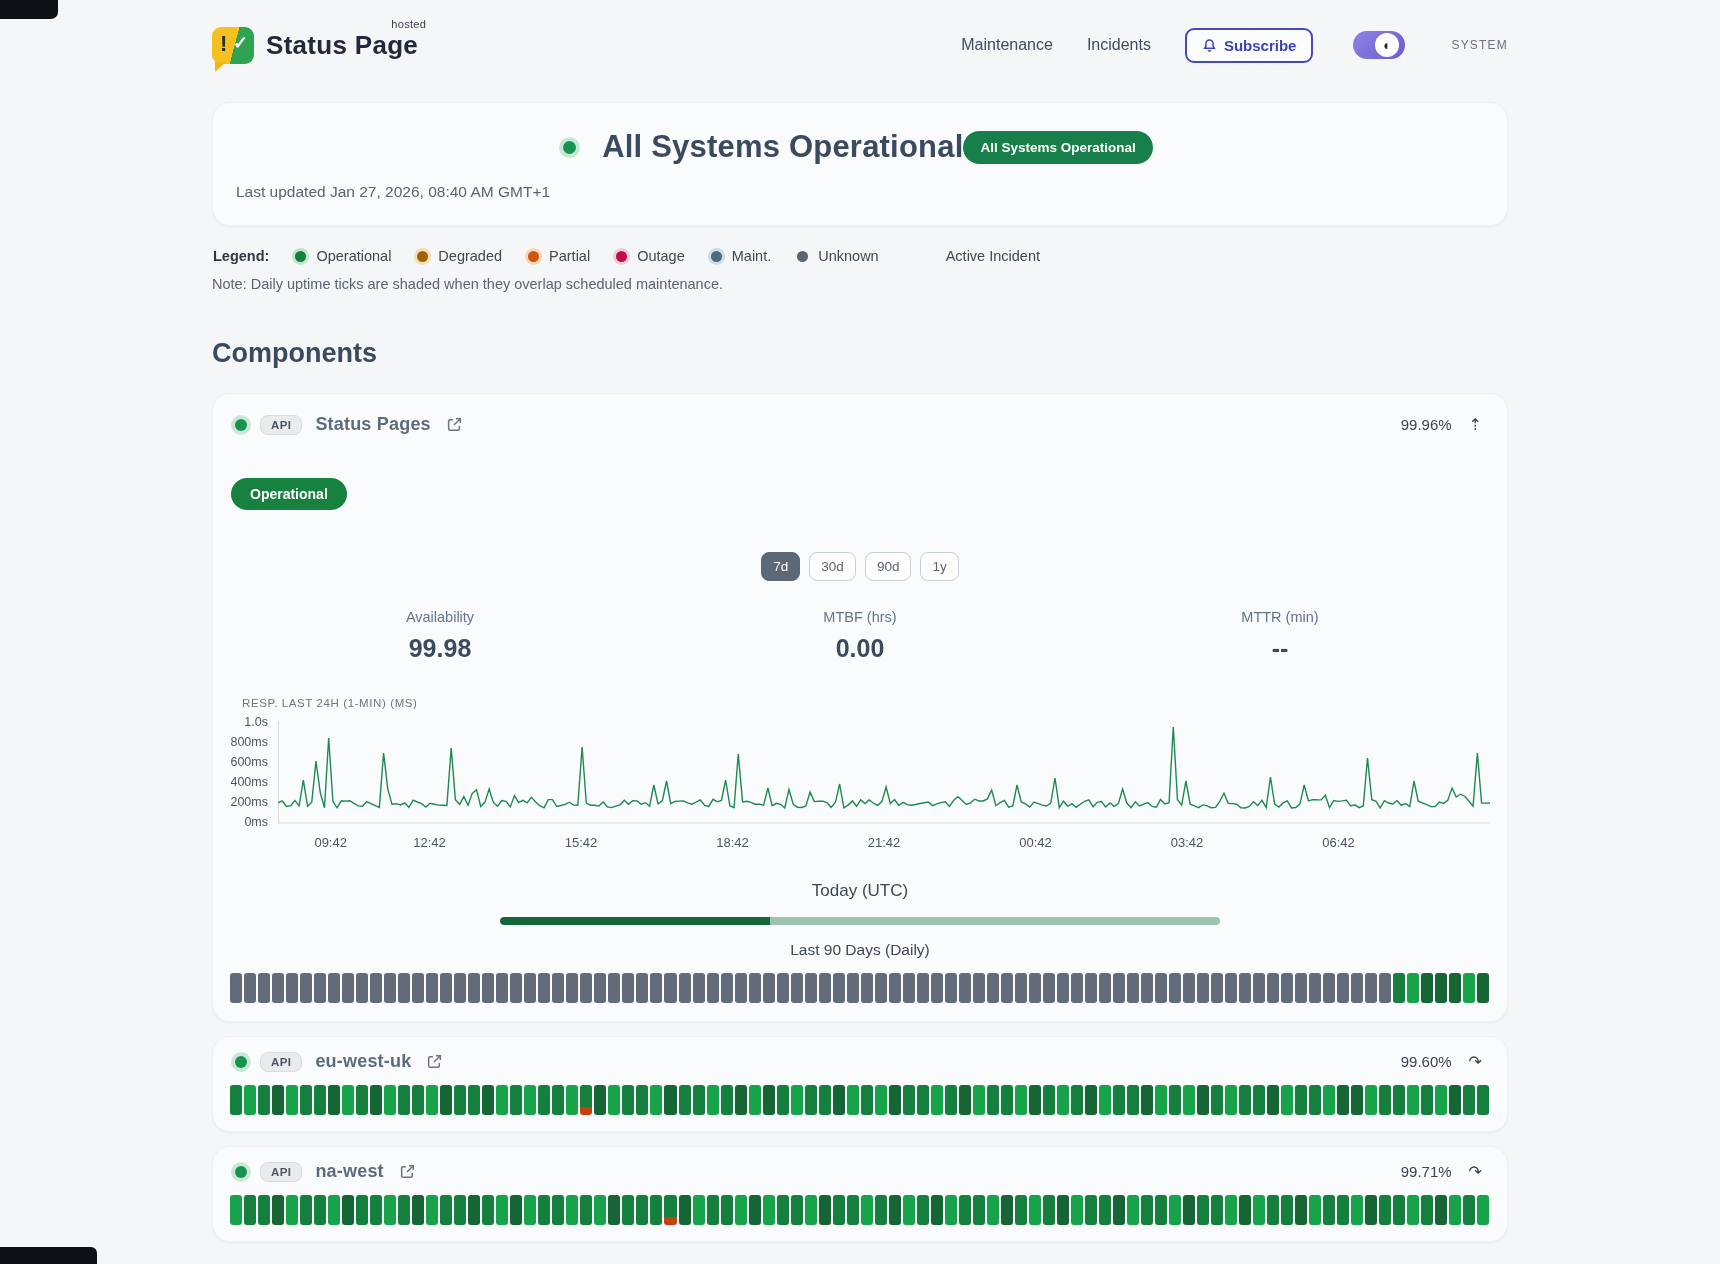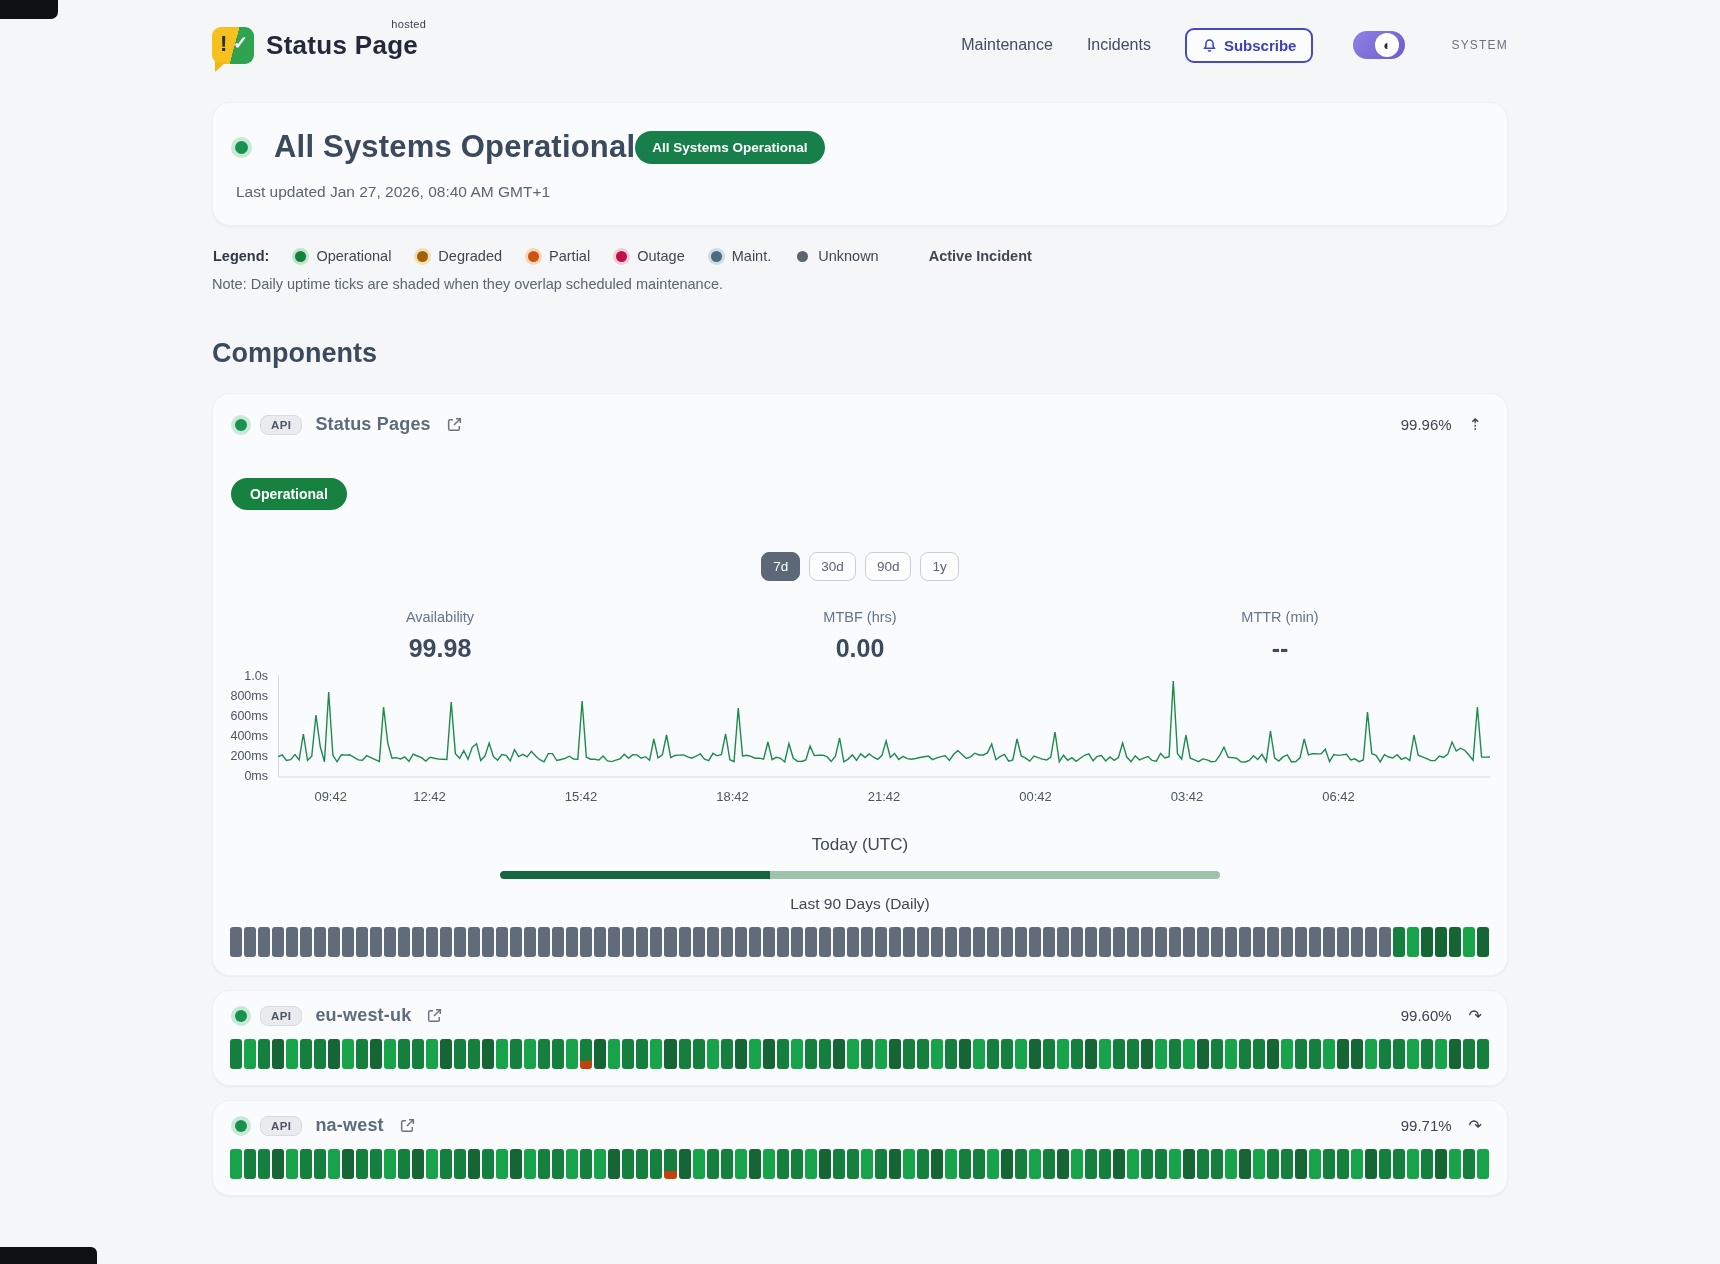--- a/index.html
+++ b/index.html
@@ -30,40 +30,40 @@
   .toggle .knob { position:absolute; top:2px; left:22px; width:24px; height:24px; border-radius:50%;
     background:#fff; display:flex; align-items:center; justify-content:center; font-size:14px; color:#2c2c34; }
   .system-label { font-size:12px; color:#6b7280; letter-spacing:1.2px; margin-left:12px; }
 
   
   .card { background:#fafbfd; border:1px solid #eef0f4; border-radius:18px;
     box-shadow:0 1px 2px rgba(16,24,40,.05); }
 
   
   .hero { margin-top:30px; padding:26px 26px 24px 22px; position:relative; }
-  .hero-row { display:flex; align-items:center; justify-content:flex-start; }
+  .hero-row { display:flex; align-items:center; justify-content:center; }
   .hero-left { display:flex; align-items:center; gap:26px; }
   .status-dot { width:13px; height:13px; border-radius:50%; background:#199250; box-shadow:0 0 0 4px #c8e9d5; }
   .hero-title { font-size:31px; font-weight:600; color:#3c4a5e; letter-spacing:.2px; }
   .hero-sub { margin-top:18px; margin-left:1px; font-size:15.5px; color:#5b6472; }
   .pill-badge { background:#17804a; color:#fff; font-weight:bold; font-size:13.5px;
     border-radius:999px; padding:9px 17px; white-space:nowrap; }
 
   
   .legend-row { display:flex; align-items:center; gap:26px; margin-top:22px; padding-left:1px; font-size:14.5px; color:#3f4852; }
   .legend-title { font-weight:bold; color:#2f3847; }
   .legend-item { display:flex; align-items:center; gap:10px; }
   .ldot { width:11px; height:11px; border-radius:50%; }
   .ldot.op  { background:#15803d; box-shadow:0 0 0 3px #bfe5cd; }
   .ldot.deg { background:#a16207; box-shadow:0 0 0 3px #f0e0b8; }
   .ldot.par { background:#d1540e; box-shadow:0 0 0 3px #f6d9bd; }
   .ldot.out { background:#c01048; box-shadow:0 0 0 3px #f3cdd8; }
   .ldot.mnt { background:#4f6b80; box-shadow:0 0 0 3px #ccdde8; }
   .ldot.unk { background:#5b6470; box-shadow:none; }
-  .legend-active { margin-left:24px;font-weight:bold; }
+  .legend-active { margin-left:41px; }
   .note { margin-top:12px; font-size:14.5px; color:#5b6472; }
 
   
   .components-heading { margin-top:46px; font-size:27px; font-weight:600; color:#3c4a5e; }
   .comp-card { margin-top:24px; padding:20px 17px 18px 17px; }
   .comp-head { display:flex; align-items:center; justify-content:space-between; }
   .comp-head-left { display:flex; align-items:center; gap:13px; }
   .dot-sm { width:12px; height:12px; border-radius:50%; background:#199250; box-shadow:0 0 0 4px #c8e9d5; margin-left:5px; }
   .api-badge { background:#e9ebef; border:1px solid #d8dbe0; border-radius:8px; padding:3px 10px;
     font-size:11.5px; font-weight:bold; color:#4b5563; letter-spacing:.4px; }
@@ -228,20 +228,21 @@
       <div class="stat">
         <div class="stat-label">MTBF (hrs)</div>
         <div class="stat-value">0.00</div>
       </div>
       <div class="stat">
         <div class="stat-label">MTTR (min)</div>
         <div class="stat-value">--</div>
       </div>
     </div>
 
+    <div class="chart-title">RESP. LAST 24H (1-MIN) (MS)</div>
     <div class="chart-wrap" id="chart-wrap">
       <svg id="resp-line" class="chart-svg" viewBox="0 0 1210 112" preserveAspectRatio="none">
           <line x1="0.5" y1="4" x2="0.5" y2="106" stroke="#d7dbe1" stroke-width="1"></line>
           <line x1="0" y1="106" x2="1210" y2="106" stroke="#d7dbe1" stroke-width="1"></line>
           <polyline points="0.0,85.9 4.2,83.8 8.4,89.5 12.6,88.7 16.9,83.6 21.1,88.9 25.3,63.0 29.5,89.3 33.7,85.2 37.9,44.0 42.2,75.8 46.4,90.7 50.6,21.0 54.8,84.3 59.0,90.8 63.2,83.8 67.5,84.1 71.7,83.7 75.9,86.3 80.1,88.9 84.3,89.2 88.5,84.7 92.8,86.7 97.0,88.6 101.2,90.4 105.4,36.0 109.6,72.1 113.8,87.3 118.0,86.7 122.3,87.9 126.5,85.8 130.7,90.3 134.9,83.1 139.1,85.0 143.3,86.6 147.6,90.0 151.8,86.2 156.0,87.3 160.2,88.1 164.4,88.3 168.6,88.5 172.9,31.0 177.1,82.6 181.3,87.3 185.5,79.6 189.7,88.3 193.9,76.3 198.2,72.7 202.4,89.5 206.6,85.1 210.8,72.0 215.0,85.4 219.2,89.2 223.4,83.5 227.7,84.3 231.9,89.9 236.1,78.6 240.3,85.6 244.5,83.3 248.7,85.9 253.0,80.4 257.2,85.0 261.4,88.7 265.6,90.8 269.8,82.6 274.0,82.6 278.3,89.5 282.5,88.5 286.7,87.3 290.9,85.2 295.1,88.1 299.3,88.2 303.6,30.0 307.8,86.0 312.0,88.2 316.2,88.3 320.4,89.1 324.6,85.1 328.9,89.9 333.1,90.6 337.3,89.2 341.5,87.8 345.7,83.2 349.9,87.3 354.1,83.6 358.4,83.9 362.6,87.2 366.8,85.7 371.0,89.2 375.2,68.0 379.4,86.8 383.7,83.8 387.9,64.0 392.1,86.7 396.3,84.5 400.5,84.1 404.7,83.9 409.0,85.9 413.2,87.2 417.4,85.2 421.6,83.0 425.8,88.2 430.0,89.7 434.3,82.3 438.5,84.8 442.7,83.5 446.9,63.0 451.1,88.7 455.3,90.6 459.5,37.0 463.8,84.9 468.0,84.3 472.2,85.3 476.4,87.2 480.6,87.1 484.8,88.2 489.1,71.0 493.3,88.7 497.5,86.3 501.7,87.3 505.9,91.0 510.1,72.6 514.4,87.3 518.6,90.2 522.8,90.5 527.0,89.0 531.2,75.0 535.4,84.6 539.7,84.2 543.9,84.2 548.1,85.7 552.3,90.5 556.5,85.3 560.7,67.0 564.9,90.8 569.2,88.1 573.4,83.9 577.6,89.3 581.8,82.9 586.0,86.6 590.2,83.0 594.5,86.2 598.7,88.3 602.9,84.6 607.1,70.0 611.3,86.4 615.5,82.6 619.8,88.4 624.0,85.3 628.2,87.7 632.4,88.3 636.6,87.5 640.8,86.5 645.1,85.7 649.3,85.1 653.5,88.6 657.7,86.9 661.9,85.6 666.1,84.7 670.3,89.4 674.6,83.3 678.8,79.7 683.0,83.4 687.2,87.4 691.4,85.8 695.6,82.2 699.9,84.0 704.1,84.0 708.3,81.9 712.5,73.0 716.7,88.7 720.9,85.7 725.2,83.5 729.4,90.2 733.6,89.0 737.8,68.0 742.0,84.9 746.2,86.9 750.5,90.1 754.7,85.1 758.9,86.7 763.1,88.1 767.3,89.0 771.5,86.1 775.7,61.0 780.0,90.7 784.2,84.2 788.4,89.3 792.6,86.7 796.8,90.3 801.0,87.3 805.3,84.3 809.5,82.9 813.7,89.8 817.9,85.3 822.1,84.5 826.3,89.9 830.6,85.9 834.8,89.3 839.0,86.6 843.2,72.0 847.4,86.1 851.6,90.6 855.9,84.9 860.1,88.9 864.3,87.1 868.5,85.5 872.7,89.4 876.9,90.3 881.1,82.5 885.4,87.0 889.6,85.7 893.8,10.0 898.0,82.7 902.2,88.1 906.4,64.0 910.7,87.2 914.9,88.9 919.1,90.7 923.3,87.9 927.5,88.9 931.7,90.7 936.0,90.4 940.2,84.5 944.4,76.1 948.6,86.3 952.8,86.6 957.0,87.2 961.3,90.9 965.5,91.0 969.7,89.4 973.9,84.8 978.1,88.6 982.3,83.3 986.6,90.6 990.8,60.0 995.0,87.0 999.2,90.0 1003.4,85.9 1007.6,83.9 1011.8,90.9 1016.1,90.5 1020.3,86.9 1024.5,68.0 1028.7,83.8 1032.9,82.6 1037.1,82.8 1041.4,82.9 1045.6,78.2 1049.8,90.7 1054.0,83.6 1058.2,84.4 1062.4,83.9 1066.7,83.2 1070.9,88.9 1075.1,87.8 1079.3,90.6 1083.5,89.0 1087.7,41.0 1092.0,82.7 1096.2,84.3 1100.4,90.9 1104.6,83.6 1108.8,86.0 1113.0,87.0 1117.2,83.8 1121.5,88.3 1125.7,86.5 1129.9,89.5 1134.1,64.0 1138.3,84.2 1142.5,85.9 1146.8,87.7 1151.0,89.6 1155.2,89.5 1159.4,85.0 1163.6,86.4 1167.8,83.4 1172.1,71.0 1176.3,80.0 1180.5,77.2 1184.7,79.2 1188.9,84.0 1193.1,89.3 1197.4,36.0 1201.6,86.0 1205.8,86.1 1210.0,86.0" fill="none" stroke="#1e8a4f" stroke-width="1.4" vector-effect="non-scaling-stroke"></polyline>
         </svg>
     <div class="ylabel" style="top: -2px;">1.0s</div>
         <div class="ylabel" style="top: 18px;">800ms</div>
         <div class="ylabel" style="top: 38px;">600ms</div>
         <div class="ylabel" style="top: 58px;">400ms</div>

